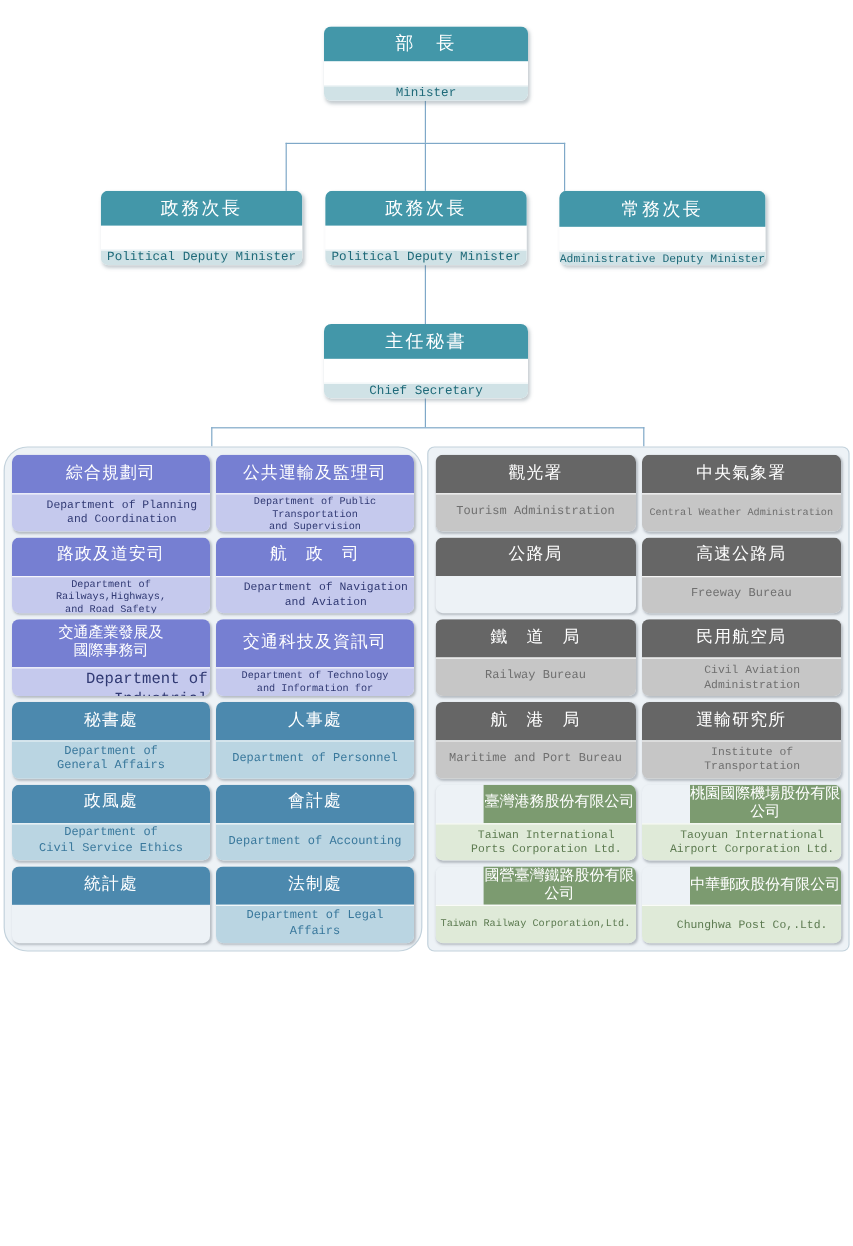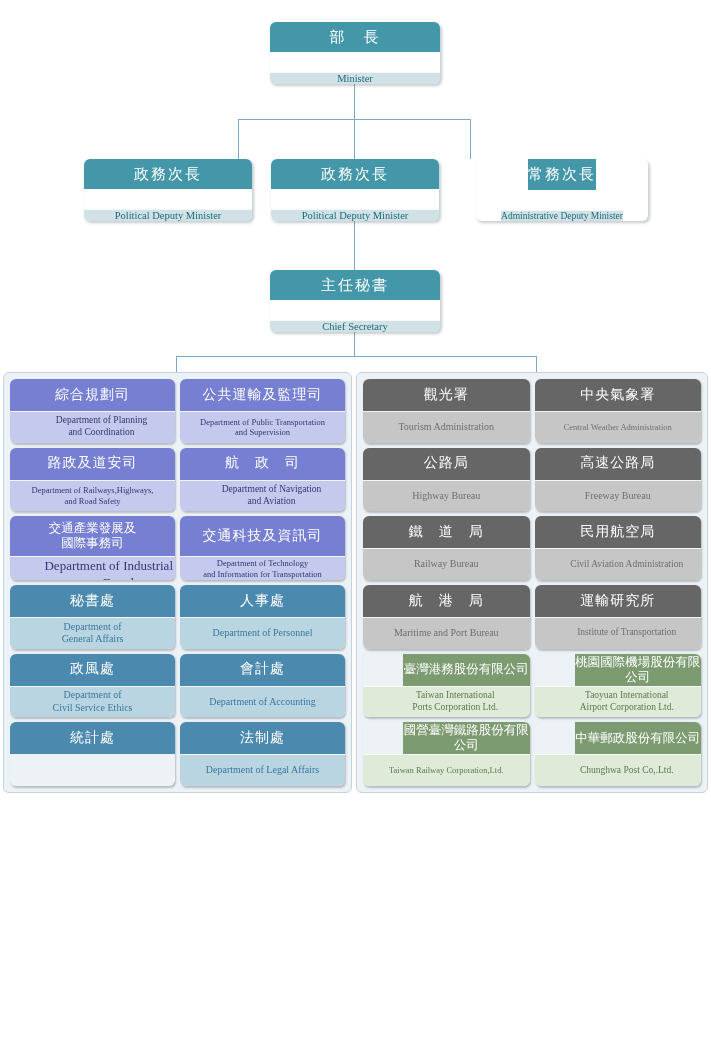--- a/index.html
+++ b/index.html
@@ -1,18 +1,18 @@
 <!DOCTYPE html>
 <html style="--teal-header: #4397A9; --teal-body: #D0E2E6; --teal-text: #1E6A79; --purple-header: #767FD2; --purple-body: #C5C9ED; --purple-text: #303973; --blue-header: #4C89AE; --blue-body: #BAD5E2; --blue-text: #39789C; --gray-header: #666666; --gray-body: #C6C6C6; --gray-text: #6F6F6F; --green-header: #7C9B70; --green-body: #DFEAD8; --green-text: #5C7A50; --connector: #7FA8C8; --panel-bg: #EDF2F6; --panel-border: #C3D2DC;"><head>
 <meta charset="utf-8">
 <style>
   html,body{margin:0;padding:0;background:#fff;}
   .stage{
     position:relative;width:711px;height:1038px;background:#fff;overflow:hidden;
-    font-family:Liberation Serif, serif;
+    font-family:Liberation Mono, monospace;
   }
   
   .hline,.vline{position:absolute;background:var(--connector,#7FA8C8);}
   .hline{height:1px;}
   .vline{width:1px;}
   
   .node{
     position:absolute;border-radius:6px;overflow:hidden;
     box-shadow:1.5px 2px 3px rgba(90,110,120,.35);
     display:flex;flex-direction:column;
@@ -89,31 +89,31 @@
   </div>
 
   <div class="node teal" style="left:84px;top:159px;width:168px;height:62px;">
     <div class="hd">政務次長</div>
     <div class="bd">Political Deputy Minister</div>
   </div>
   <div class="node teal" style="left:271px;top:159px;width:168px;height:62px;">
     <div class="hd">政務次長</div>
     <div class="bd">Political Deputy Minister</div>
   </div>
-  <div class="node teal en-sm" style="left:476px;top:159px;width:172px;height:62px;align-items:center;">
+  <div class="node teal en-sm" style="left:466px;top:159px;width:172px;height:62px;">
     <div class="hd">常務次長</div>
     <div class="bd">Administrative Deputy Minister</div>
   </div>
 
   <div class="node teal" style="left:270px;top:270px;width:170px;height:62px;">
     <div class="hd">主任秘書</div>
     <div class="bd">Chief Secretary</div>
   </div>
 
-  <div class="panel" style="left:3px;top:372px;width:349px;height:421px;">
+  <div class="panel" style="left:3px;top:372px;width:349px;height:421px;border-radius:20px;">
 
     <div class="cell purple bd-95">
       <div class="hd">綜合規劃司</div>
       <div class="bd">Department of Planning
 and Coordination</div>
     </div>
     <div class="cell purple bd-85">
       <div class="hd">公共運輸及監理司</div>
       <div class="bd">Department of Public Transportation
 and Supervision</div>
@@ -178,21 +178,20 @@
       <div class="hd">觀光署</div>
       <div class="bd">Tourism Administration</div>
     </div>
     <div class="cell gray bd-85">
       <div class="hd">中央氣象署</div>
       <div class="bd">Central Weather Administration</div>
     </div>
 
     <div class="cell gray">
       <div class="hd">公路局</div>
-      <div class="bd">Highway Bureau</div>
     </div>
     <div class="cell gray">
       <div class="hd">高速公路局</div>
       <div class="bd">Freeway Bureau</div>
     </div>
 
     <div class="cell gray">
       <div class="hd">鐵　道　局</div>
       <div class="bd">Railway Bureau</div>
     </div>

